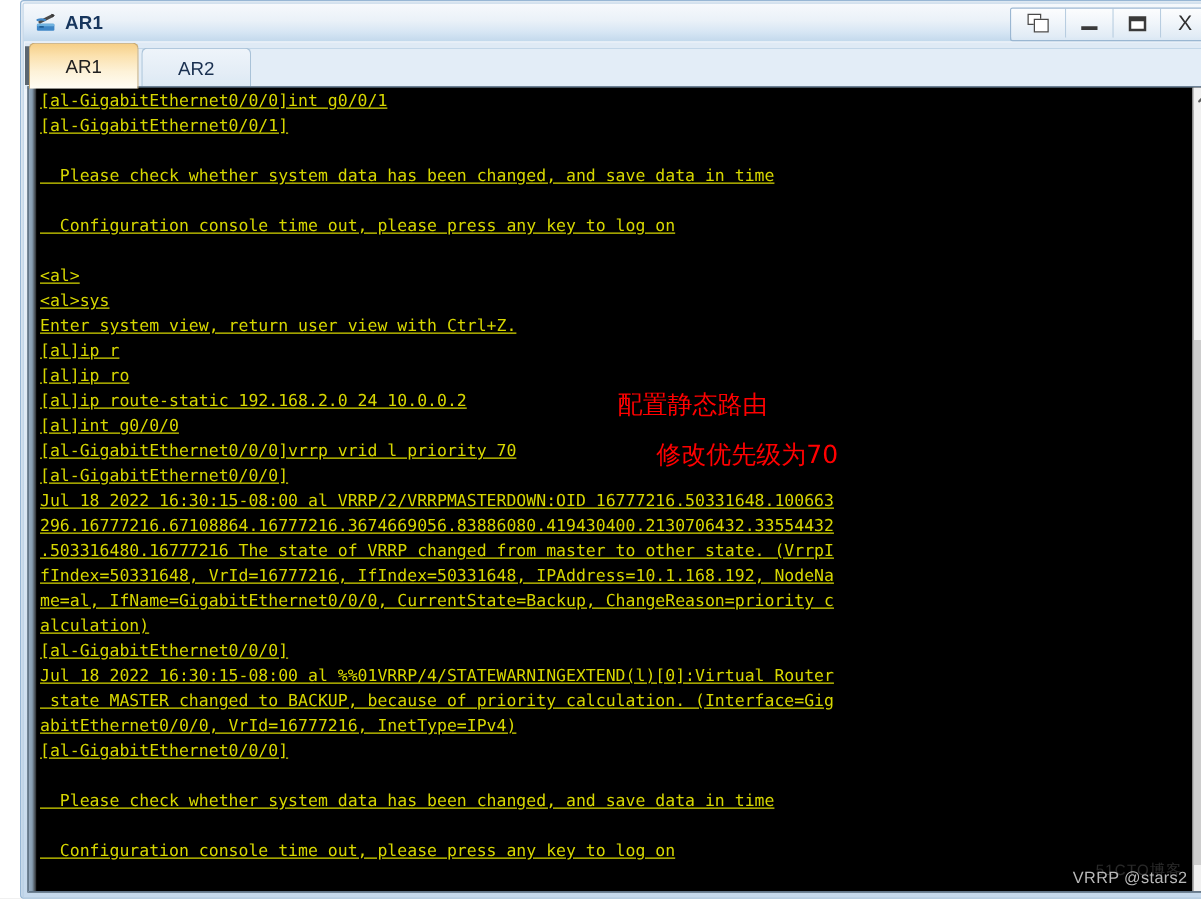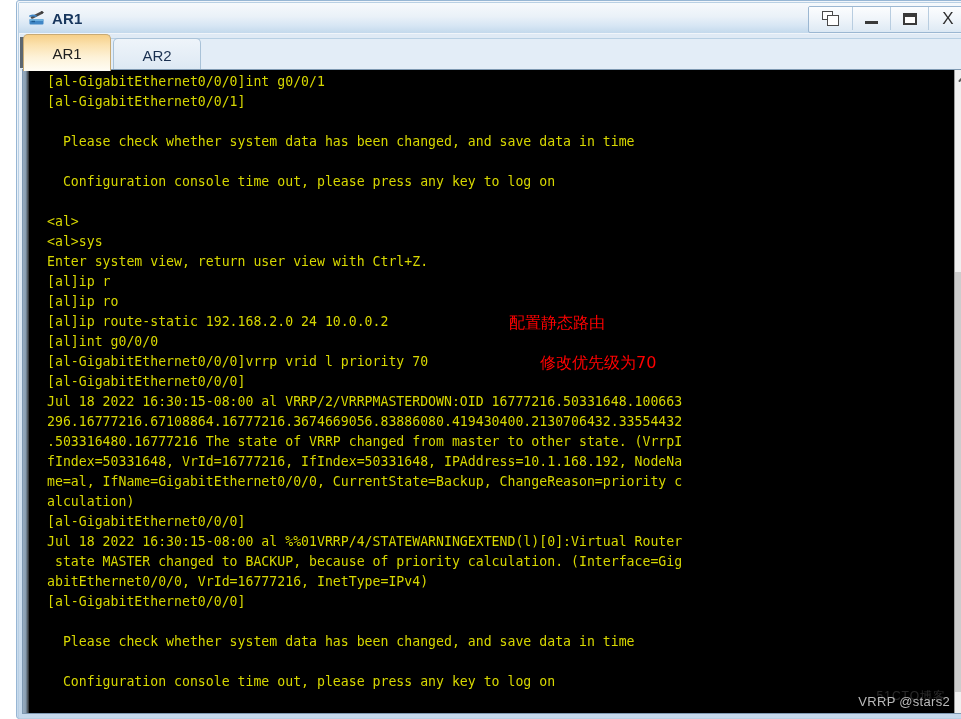--- a/index.html
+++ b/index.html
@@ -192,35 +192,36 @@
   }
   .term-inner-shadow {
     position: absolute;
     left: 0; top: 0;
     width: 6px; height: 100%;
     background: linear-gradient(to right, #9fb4c8 0%, #8fa6bb 45%, #2b2b2b 100%);
     opacity: 0.95;
   }
   .term-text {
     position: absolute;
-    left: 24px;
+    left: 9px;
     top: 2px;
     width: 910px;
     font-family: "DejaVu Sans Mono", "Liberation Mono", monospace;
     font-size: 13.2px;
     line-height: 20px;
     color: #d7d700;
     white-space: pre;
     letter-spacing: 0px;
+    text-decoration: underline;
   }
   .term-line { height: 20px; position: relative; }
   .note {
     color: #ff0000;
     font-family: "DejaVu Sans", "Liberation Sans", sans-serif;
-    font-size: 16px;
+    font-size: 20px;
     position: absolute;
     top: 1px;
   }
 
   
   .scrollbar {
     position: absolute;
     right: 0px; top: 0px;
     width: 18px;
     height: 643px;

